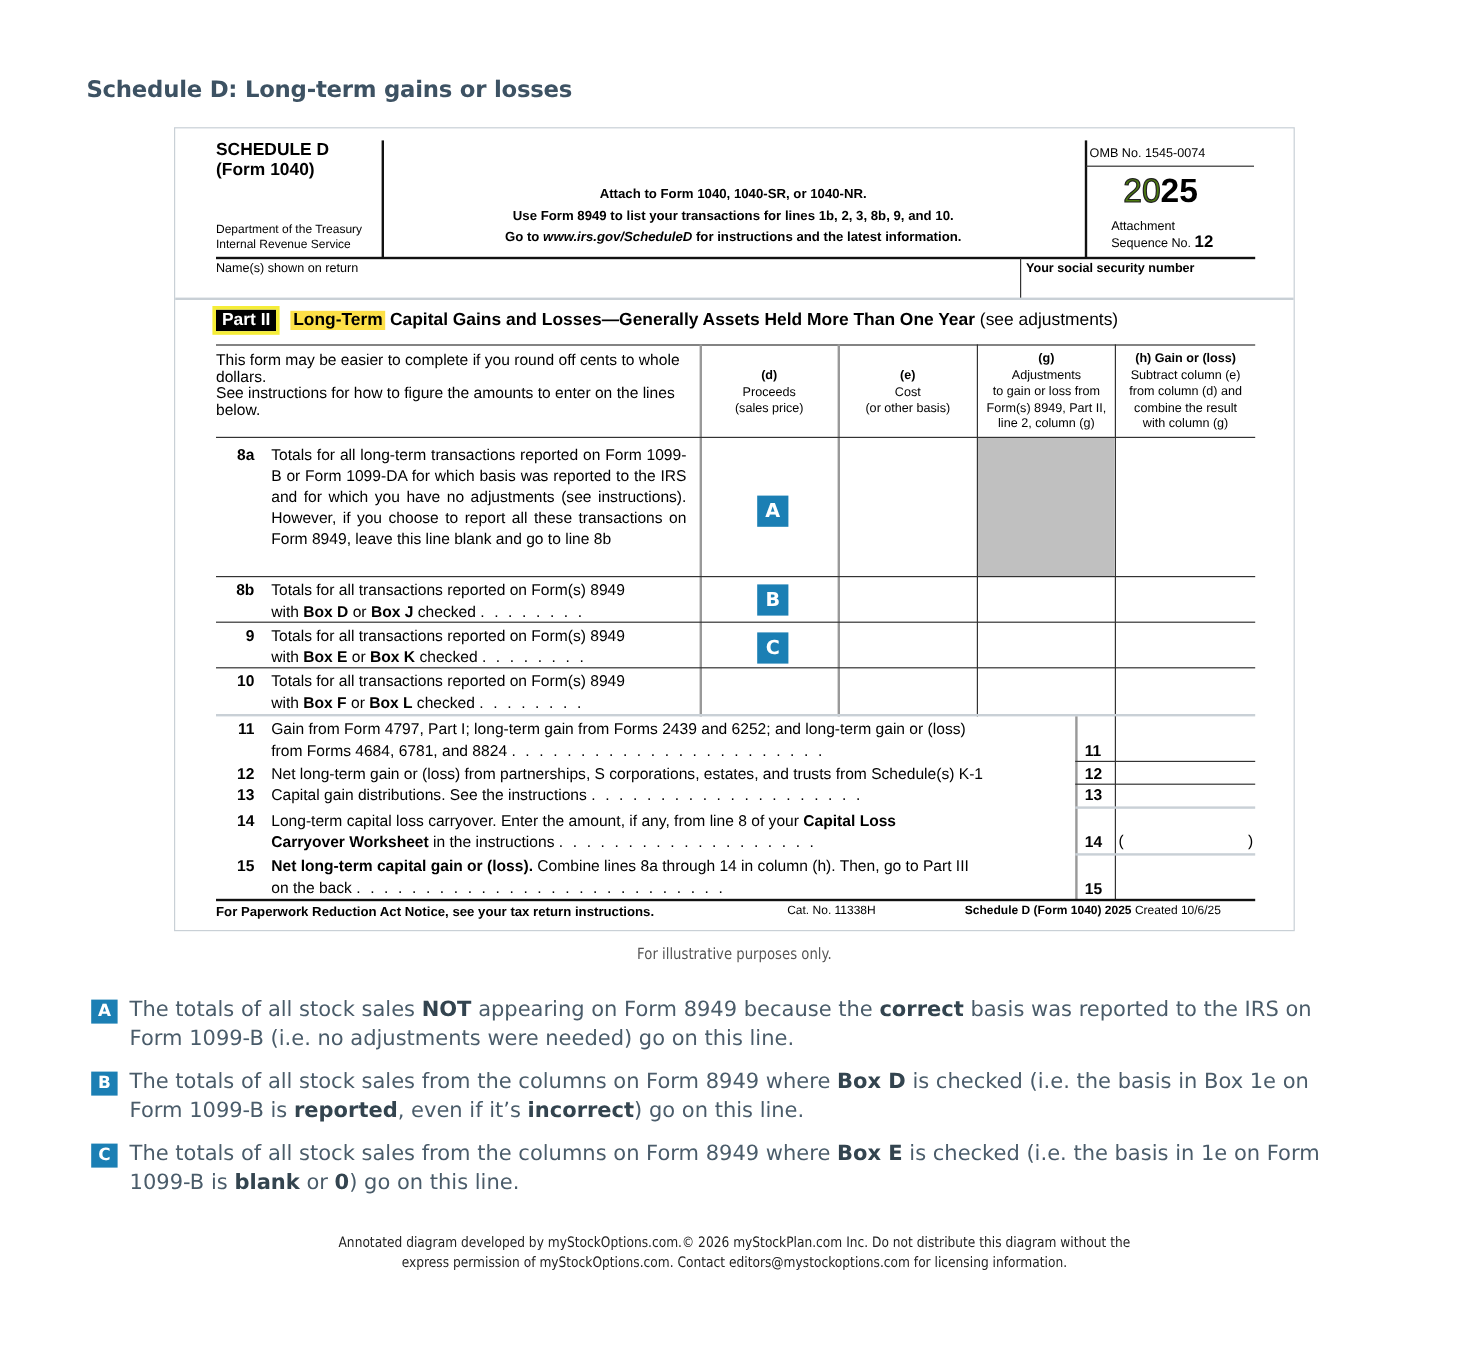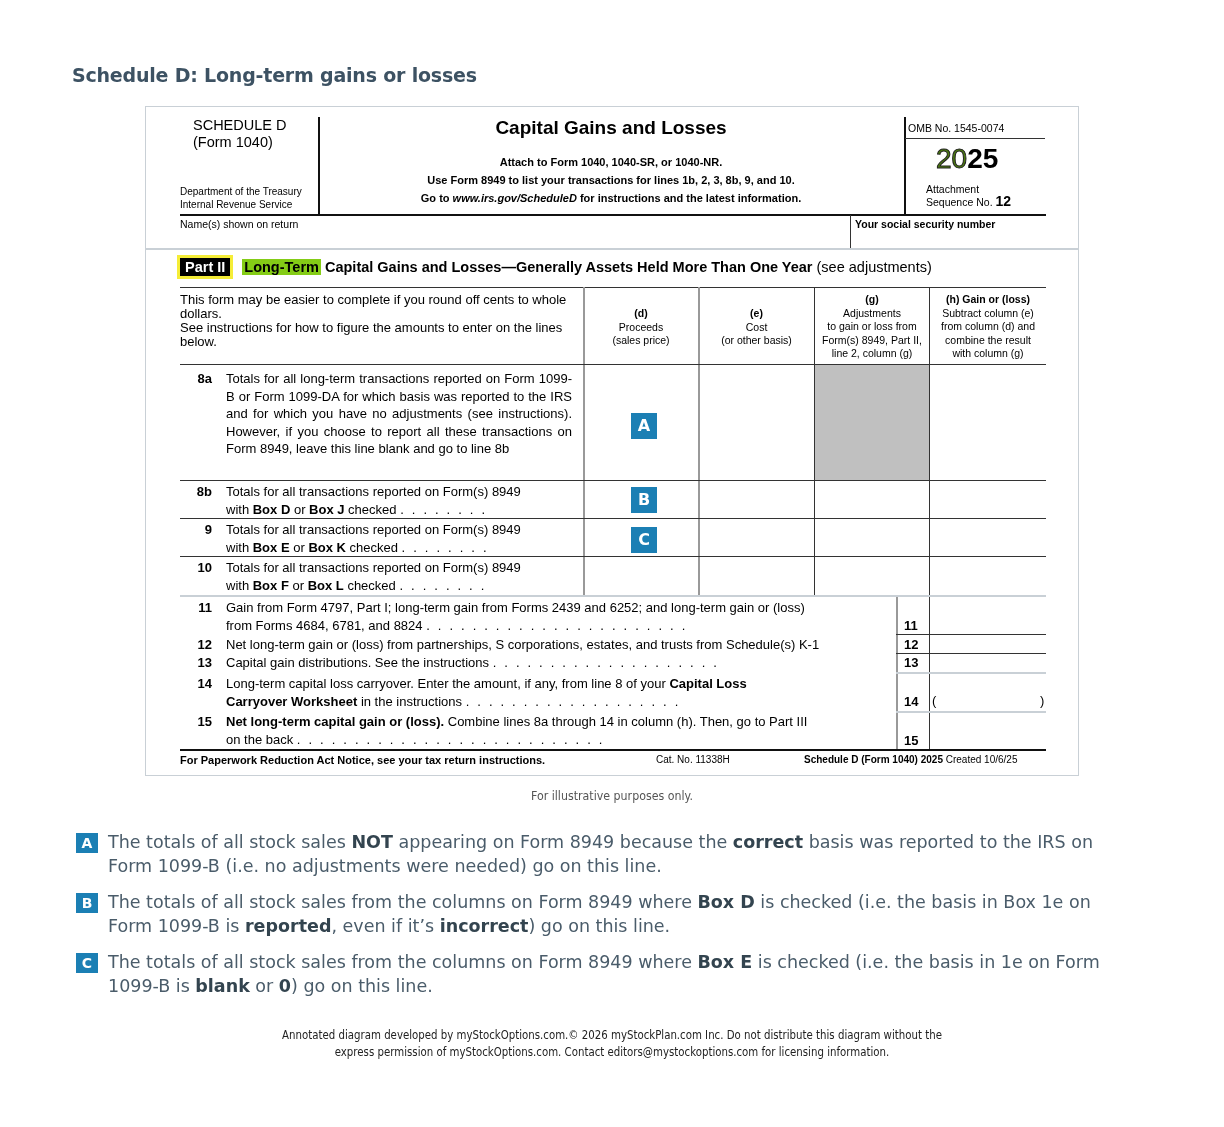--- a/index.html
+++ b/index.html
@@ -6,34 +6,34 @@
   body { width: 1224px; height: 1127px; background: #ffffff; font-family: "Liberation Sans", sans-serif; color: #000; position: relative; overflow: hidden; }
   .page-title { position: absolute; left: 72px; top: 64px; font-family: "DejaVu Sans", sans-serif; font-weight: bold; font-size: 19px; color: #3d5263; letter-spacing: -0.2px; }
   .form-frame { position: absolute; left: 145px; top: 106px; width: 934px; height: 670px; border: 1.5px solid #c9d0d6; background: #fff; }
   .abs { position: absolute; }
   .hline { position: absolute; height: 0; border-top: 1px solid #333; }
   .hline.thick { border-top: 2px solid #111; }
   .hline.grey { border-top: 2px solid #c9d0d6; }
   .vline { position: absolute; width: 0; border-left: 1px solid #333; }
   .vline.thick { border-left: 2px solid #111; }
   .vline.light { border-left: 2px solid #999; }
-  .sched { left: 34px; top: 10px; font-weight: normal; font-size: 14.5px; line-height: 17px; margin-left: 13px; }
+  .sched { left: 34px; top: 10px; font-weight: bold; font-size: 14.5px; line-height: 17px; }
   .dept { left: 34px; top: 78px; font-size: 10px; line-height: 13px; }
   .main-title { left: 175px; top: 10px; width: 580px; text-align: center; font-weight: bold; font-size: 19px; }
   .subs { left: 175px; top: 46px; width: 580px; text-align: center; font-weight: bold; font-size: 11px; line-height: 18px; }
   .omb { left: 762px; top: 15px; width: 140px; font-size: 10.5px; }
   .year { left: 790px; top: 36px; font-size: 28px; font-weight: bold; }
   .year .outline { color: #4d7c0f; -webkit-text-stroke: 1px #222; font-weight: normal; }
   .attach { left: 780px; top: 76px; font-size: 10.5px; line-height: 12px; }
   .attach b { font-size: 14px; }
   .names { left: 34px; top: 111px; font-size: 10.5px; }
   .ssn { left: 709px; top: 111px; font-size: 10.5px; font-weight: bold; }
   .part-hdr { left: 34px; top: 152px; font-size: 14.5px; white-space: nowrap; }
   .part-badge { background: #000; color: #fff; font-weight: bold; padding: 1px 5px; margin-right: 12px; outline: 3px solid #f5ed37; }
-  .hl { background: #84cc16; font-weight: bold; padding: 0 2px; text-align: right; }
+  .hl { background: #fde047; font-weight: bold; padding: 0 2px; text-align: right; }
   .part-hdr b { font-weight: bold; }
   .instr { left: 34px; top: 186px; width: 390px; font-size: 13px; line-height: 14px; }
   .colhdr { font-size: 10.5px; line-height: 13.5px; text-align: center; }
   .line-row { position: absolute; left: 34px; font-size: 13px; line-height: 17.5px; }
   .line-num { position: absolute; left: 0; width: 32px; text-align: right; font-weight: bold; }
   .line-text { position: absolute; left: 46px; width: 346px; text-align: justify; }
   .line-text.wide { width: 660px; }
   .dots { letter-spacing: 8px; }
   .box-num { position: absolute; font-weight: bold; font-size: 13px; }
   .badge { position: absolute; width: 26px; height: 26px; background: #1b7fb4; color: #fff; font-weight: bold; font-size: 16px; text-align: center; line-height: 26px; font-family: "DejaVu Sans", sans-serif; }
@@ -55,21 +55,20 @@
 
   <div class="abs sched">
     <div>SCHEDULE D</div>
     <div>(Form 1040)</div>
   </div>
   <div class="abs dept">
     <div>Department of the Treasury</div>
     <div>Internal Revenue Service</div>
   </div>
   <div class="vline thick" style="left:172px; top:10px; height:98px;"></div>
-  <div class="abs main-title">Capital Gains and Losses</div>
   <div class="abs subs">
     <div>Attach to Form 1040, 1040-SR, or 1040-NR.</div>
     <div>Use Form 8949 to list your transactions for lines 1b, 2, 3, 8b, 9, and 10.</div>
     <div><span>Go to </span><i>www.irs.gov/ScheduleD</i><span> for instructions and the latest information.</span></div>
   </div>
   <div class="vline thick" style="left:758px; top:10px; height:98px;"></div>
   <div class="abs omb">OMB No. 1545-0074</div>
   <div class="hline" style="left:759px; top:31px; width:140px;"></div>
   <div class="abs year"><span class="outline">20</span><span>25</span></div>
   <div class="abs attach">

